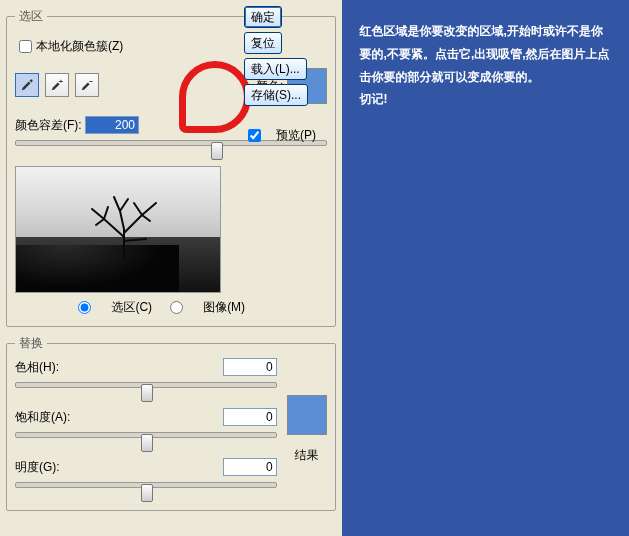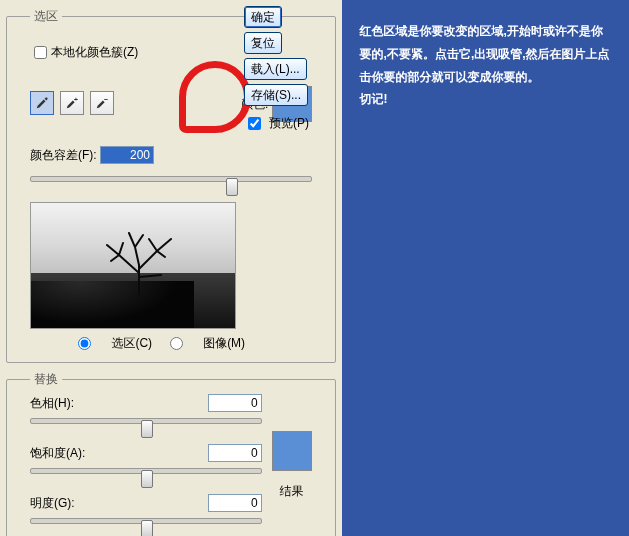--- a/index.html
+++ b/index.html
@@ -1,21 +1,21 @@
 <!DOCTYPE html>
 <html><head>
 <meta charset="utf-8">
 <style>
 body{margin:0;font:12px "Microsoft YaHei",SimSun,sans-serif;background:#ece9d8;display:flex;width:629px;height:536px}
 .left{width:350px;padding:6px;background:#ece9d8}
 .right{width:267px;background:#3255a4;padding:20px 18px}
 .rt{color:#fff;font-size:12px;font-weight:bold;line-height:1.9}
-fieldset{border:1px solid #a0a0a0;border-radius:2px;margin:2px 0 8px;padding:6px 23px 10px}
+fieldset{border:1px solid #a0a0a0;border-radius:2px;margin:2px 0 8px;padding:6px 8px 10px}
 legend{padding:0 4px;color:#555}
-.row{display:flex;align-items:center;margin:12px 0}
+.row{display:flex;align-items:center;margin:6px 0}
 .cb{width:13px;height:13px;margin-right:4px}
 .droppers{display:flex;gap:6px;margin:6px 0 8px}
 .dr{width:22px;height:22px;border:1px solid #888;background:linear-gradient(#fdfdfd,#e9e9e9);display:flex;align-items:center;justify-content:center}
 .dr.sel{border:1px solid #316ac5;background:#c1d2ee}
 .dr svg{width:14px;height:14px}
 .swatch{width:38px;height:34px;background:#5a8fd6;border:1px solid #888}
 .circ{position:absolute;left:172px;top:36px;width:58px;height:58px;border:7px solid #e31b1b;border-radius:50% 50% 50% 10%;pointer-events:none}
 .selbox{position:relative}
 .lab{min-width:70px}
 .num{width:46px;height:16px;border:1px solid #7f9db9;text-align:right;padding:0 3px;font:12px sans-serif}
@@ -27,21 +27,21 @@
 .sky{position:absolute;inset:0;height:62%;background:linear-gradient(#f2f2f2,#d8d8d8 55%,#bcbcbc)}
 .hor{position:absolute;top:56%;left:0;right:0;height:46%;background:linear-gradient(#3a3a3a,#0f0f0f)}
 .crack{position:absolute;top:62%;left:0;right:20%;height:40%;background:radial-gradient(ellipse at 30% 0,#2a2a2a 0,#050505 60%)}
 .tree{position:absolute;left:58px;top:22px}
 .radio{display:flex;align-items:center;gap:20px;margin-right:18px}
 .radio input{margin:0}
 .radios{display:flex;justify-content:center;margin-top:6px}
 .btn{height:22px;border:1px solid #003c74;border-radius:3px;background:linear-gradient(#fdfdfd,#e3f0ff 45%,#cfe4ff);font:12px sans-serif;cursor:pointer}
 .btn.sel{box-shadow:0 0 0 1px #316ac5 inset}
 .side{position:absolute;left:244px;top:6px;width:96px}
-.pvrow{display:flex;align-items:center;gap:4px;margin-top:8px}
+.pvrow{display:flex;align-items:center;gap:11px;margin-top:20px}
 .res{width:38px;height:38px;background:#5a8fd6;border:1px solid #888}
 .rescol{text-align:center}
 .grid3{display:grid;grid-template-columns:58px 1fr 54px;align-items:center;gap:4px 6px;margin-bottom:2px}
 </style>
 </head>
 <body>
 
 <div class="left" style="position:relative">
 <fieldset class="selbox">
 <legend>选区</legend>

